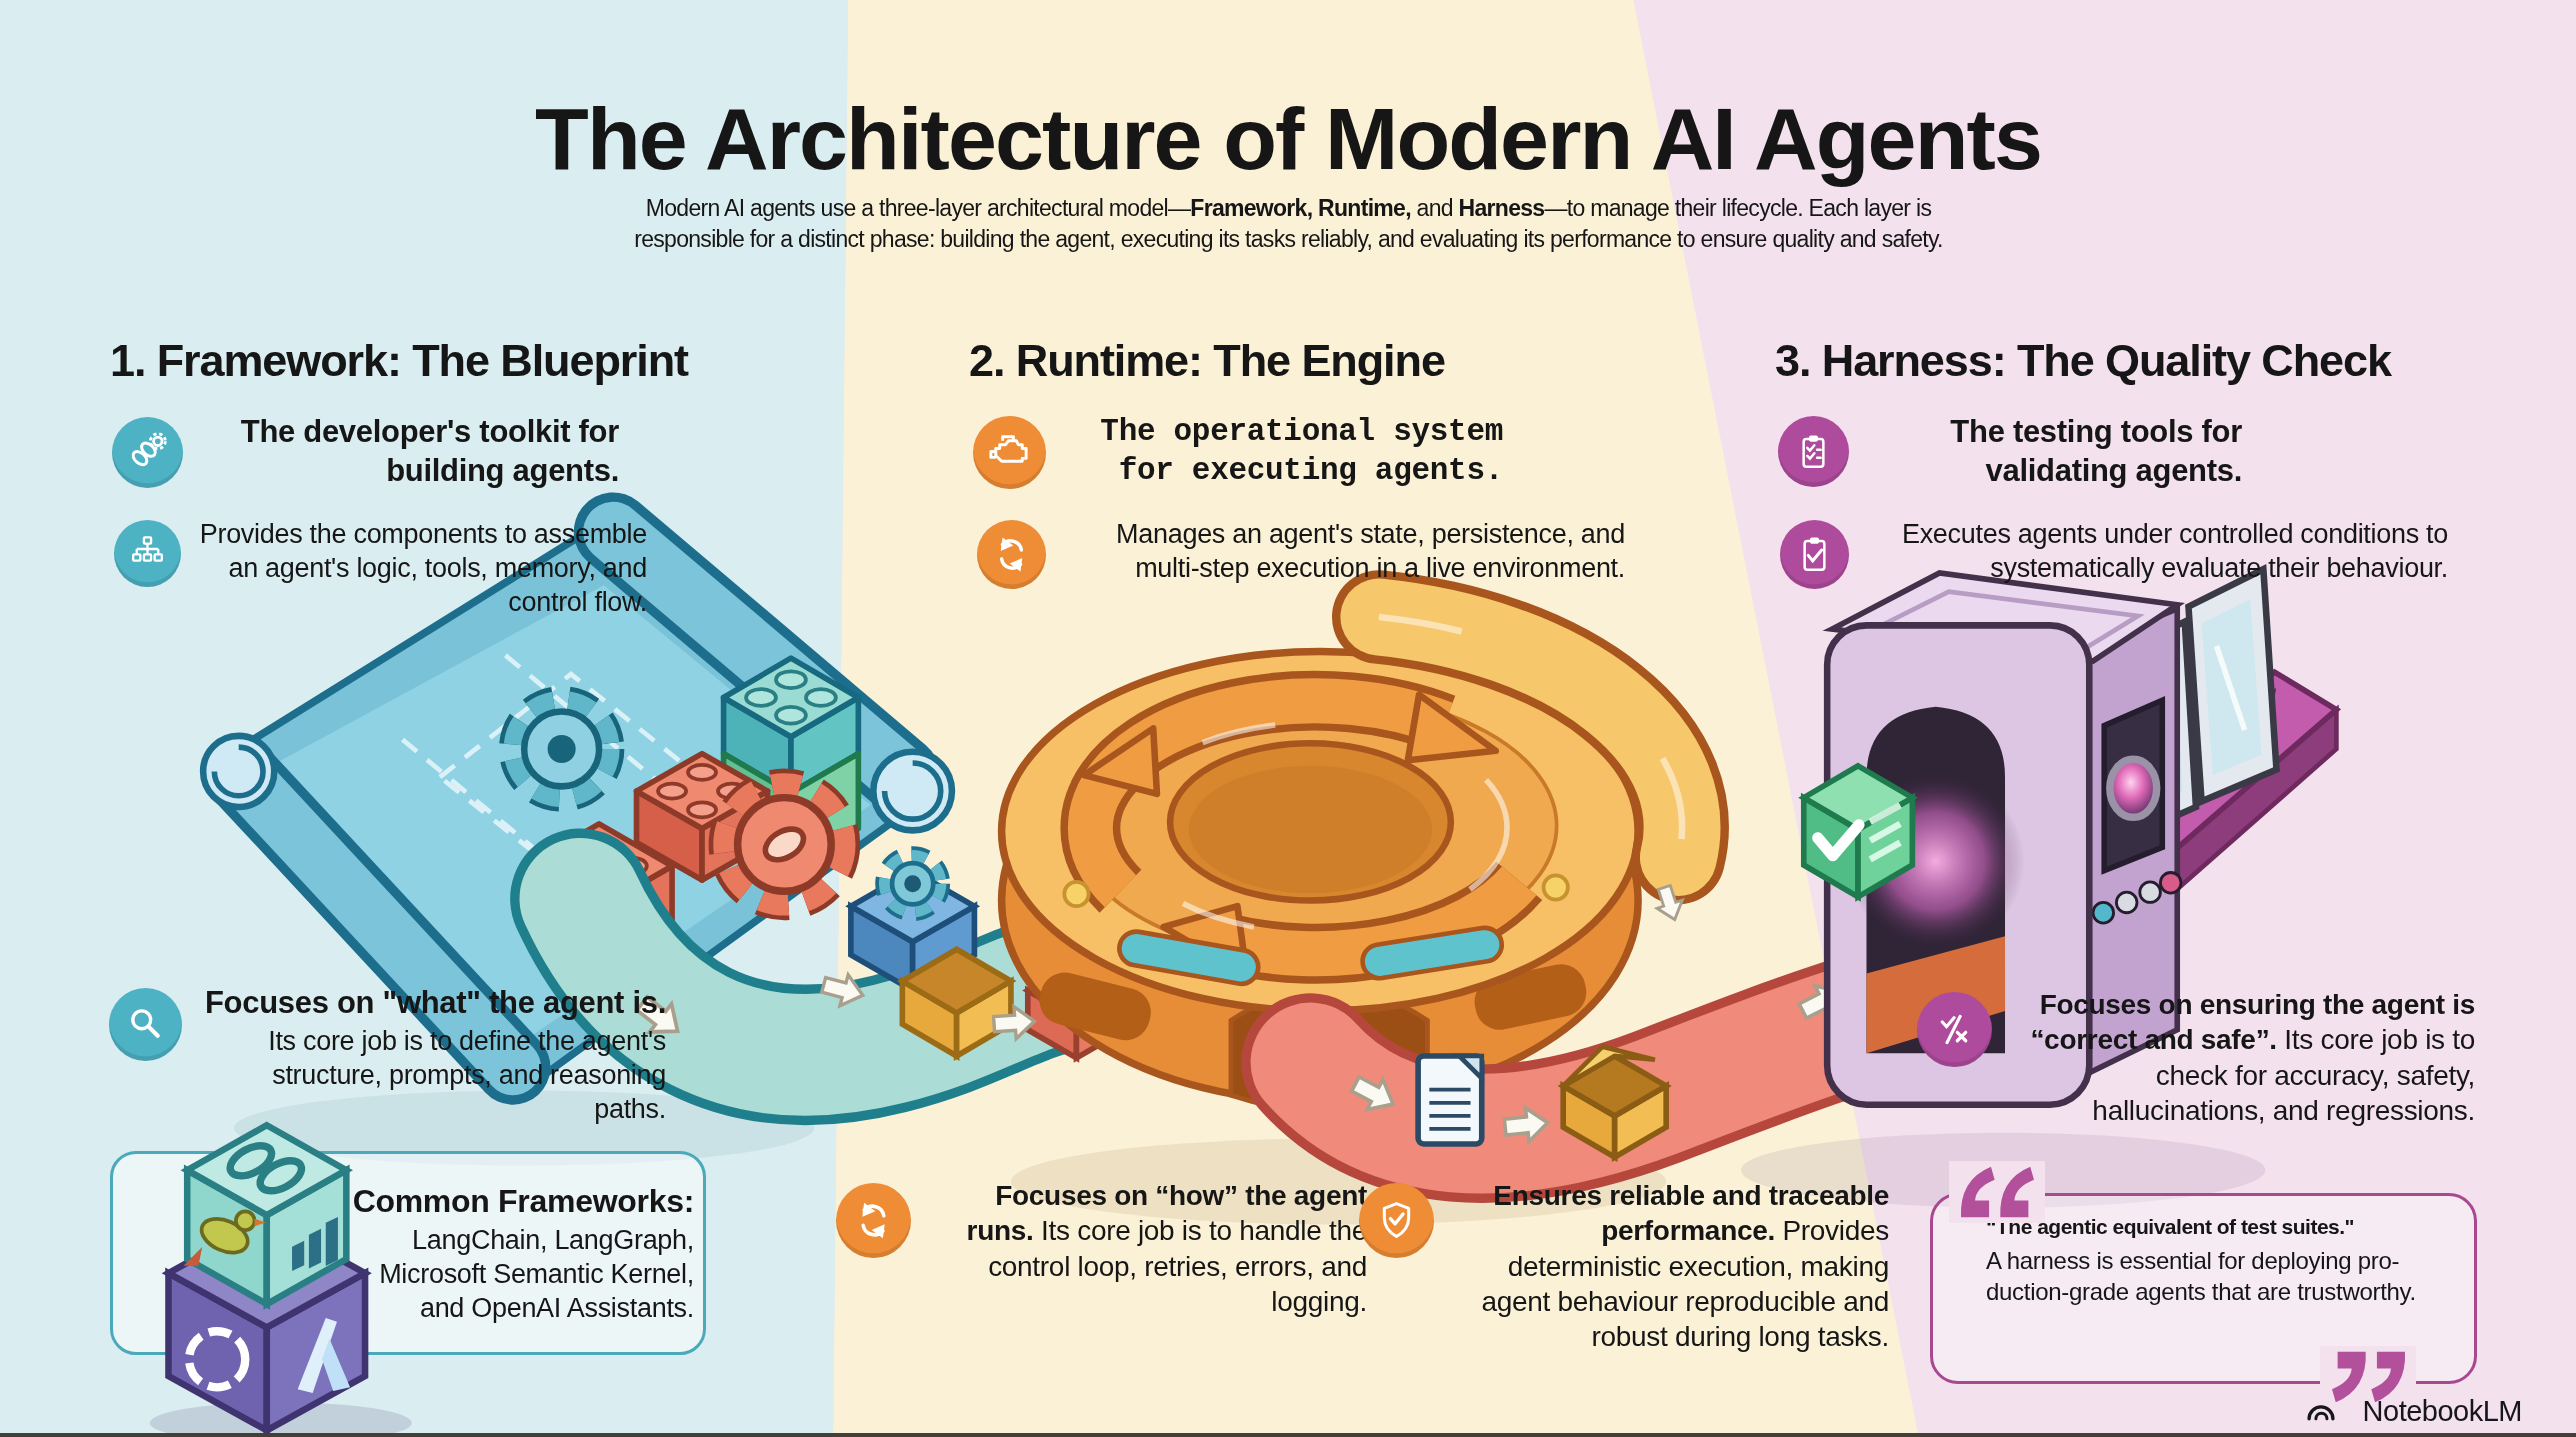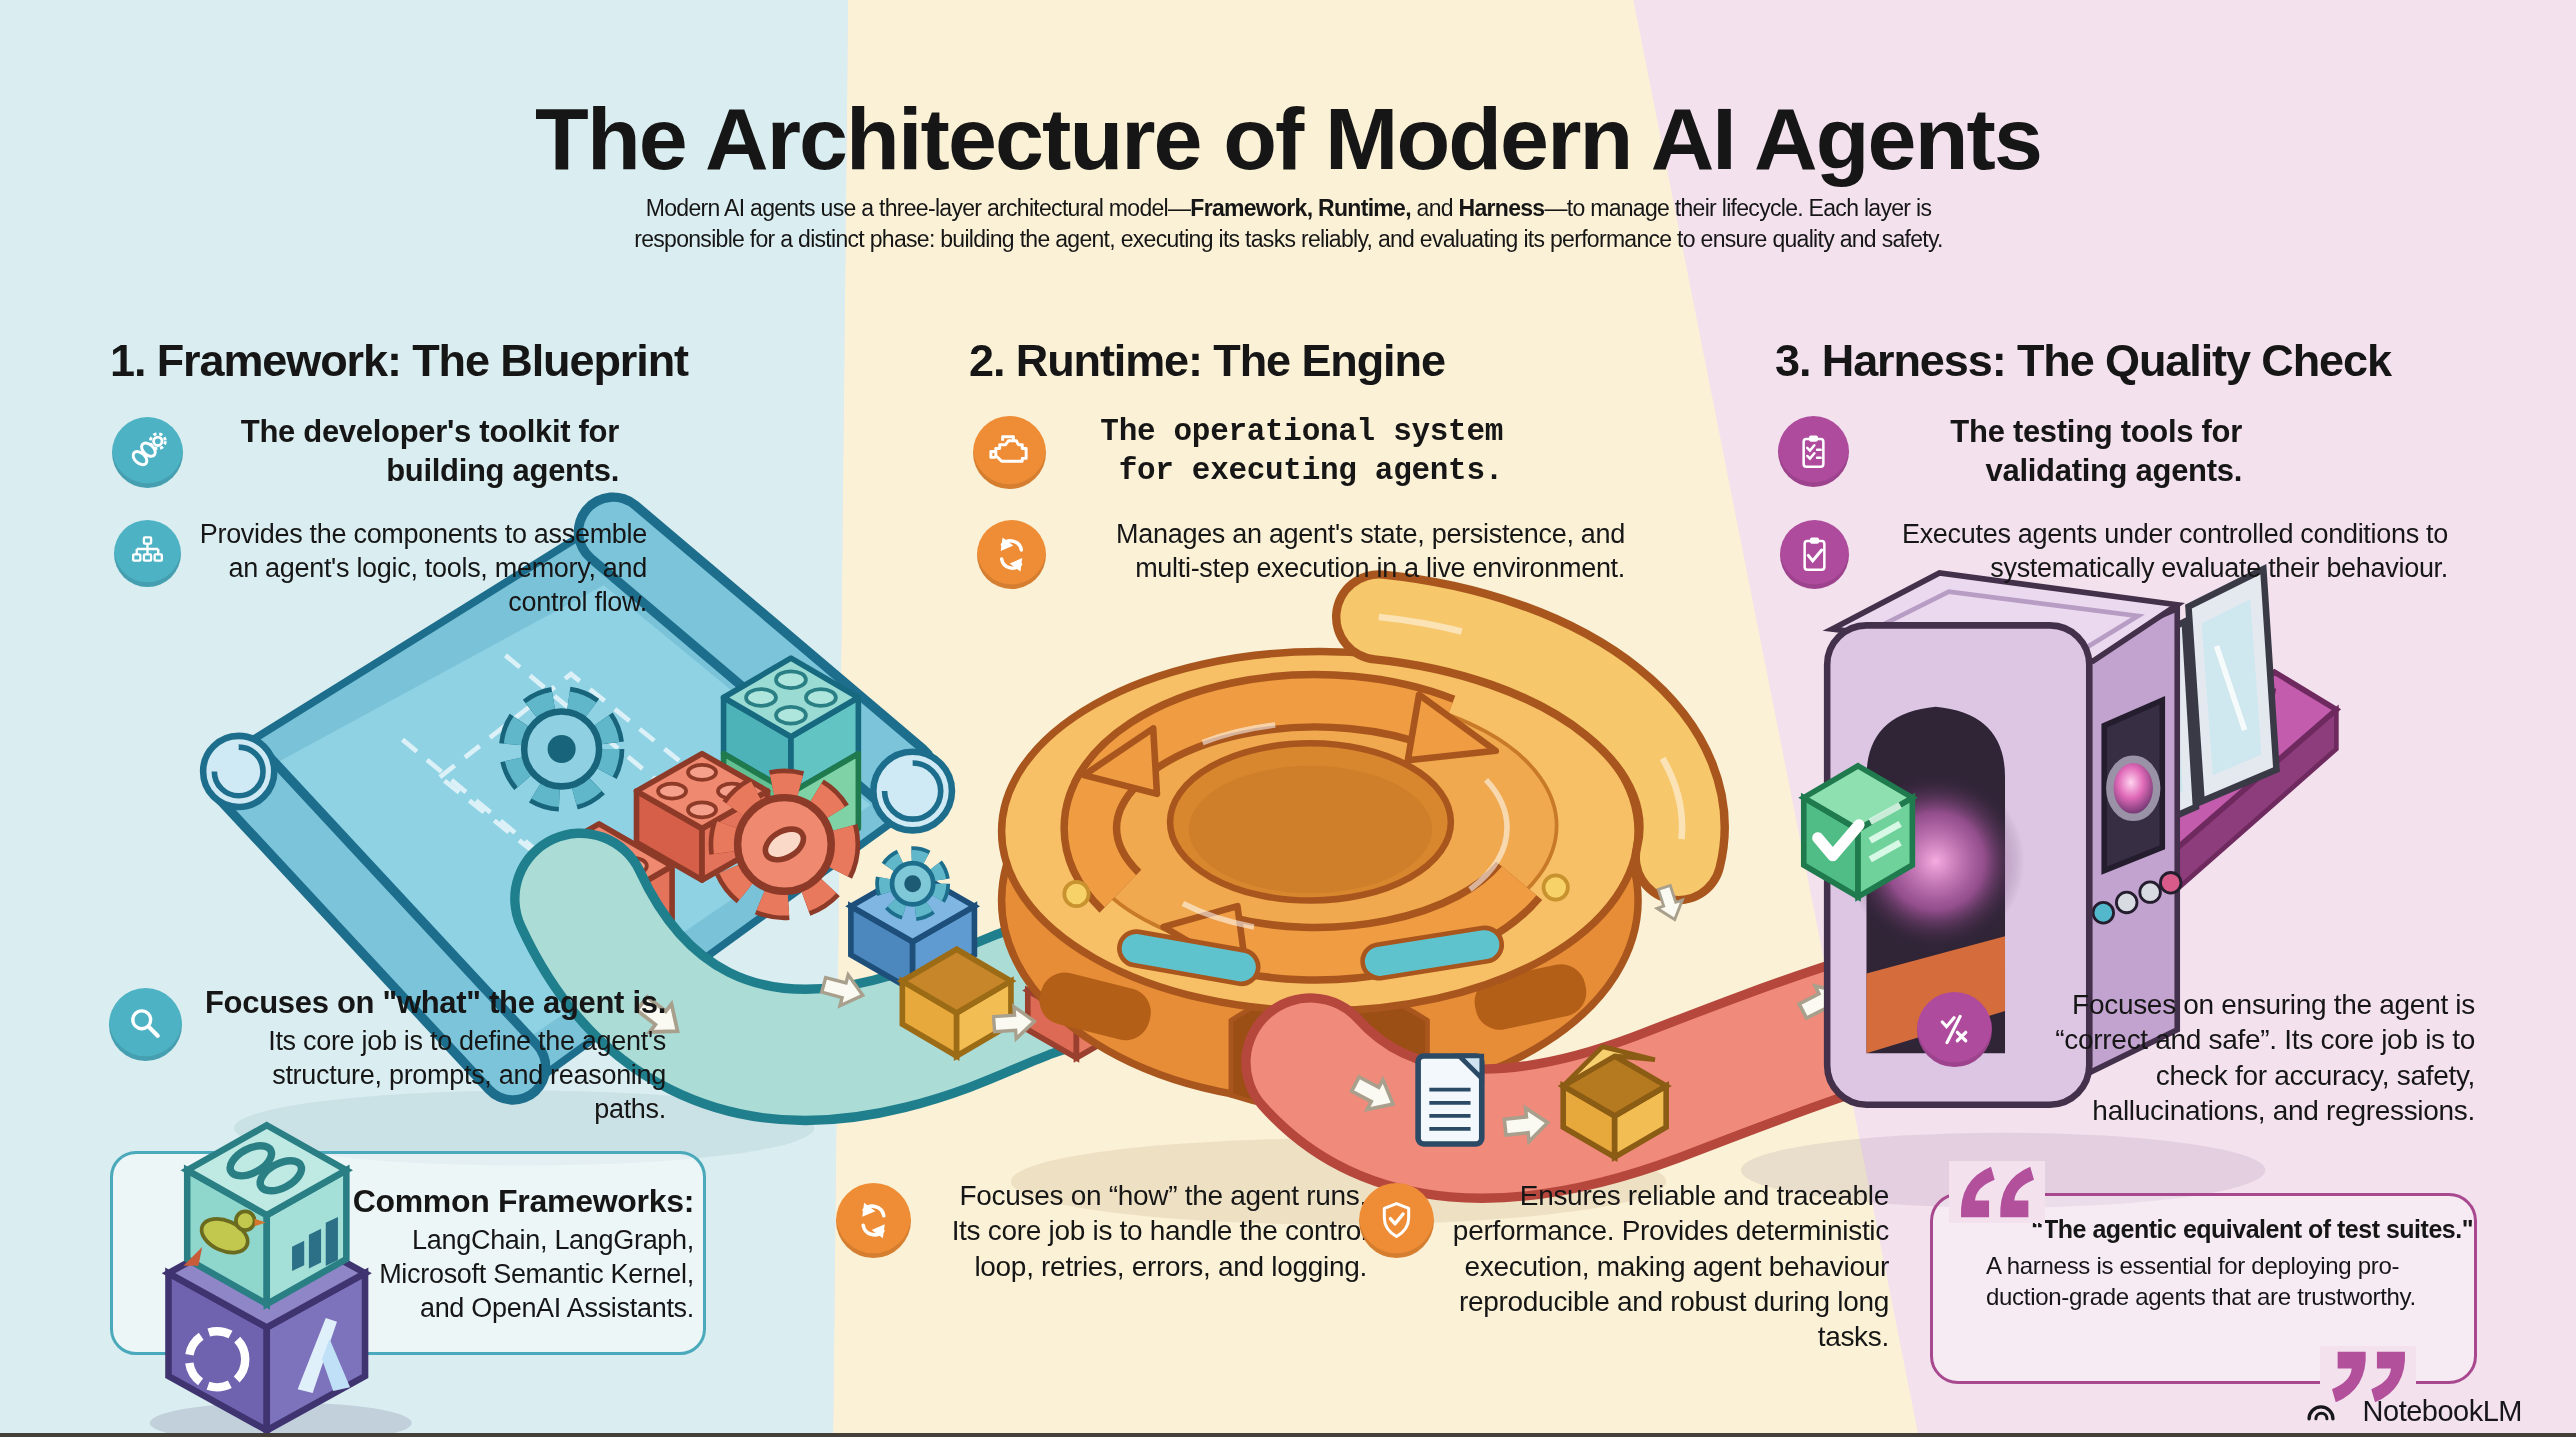--- a/index.html
+++ b/index.html
@@ -13,32 +13,32 @@
             font-size:23px;line-height:1.34;letter-spacing:-0.7px;z-index:2;}
   .subtitle b{font-weight:700;}
   .col-head{position:absolute;margin:0;font-size:45px;font-weight:700;letter-spacing:-1.1px;z-index:2;}
   .icon-circle{position:absolute;border-radius:50%;display:flex;align-items:center;
                justify-content:center;z-index:2;box-shadow:inset 0 -4.7px 0 rgba(0,0,0,.10);}
   .teal{background:#4db2c4}.orange{background:#ee8d36}.magenta{background:#af4b9d}
   .txt{position:absolute;margin:0;line-height:1.26;letter-spacing:-0.3px;z-index:2;text-align:right;}
   .b33{font-size:31px;font-weight:700;}
   .r29{font-size:27px;}
   .mix{font-size:28px;}
-  .mix b{font-weight:400;}
+  .mix b{font-weight:700;}
   .blockb{display:block;font-size:31px;font-weight:700;margin-bottom:1.9px;}
   .fbox{position:absolute;left:110px;top:1151px;width:590px;height:198px;border:3.7px solid #4aa9ba;
         border-radius:26px;background:rgba(255,255,255,.48);z-index:1;}
   .qbox{position:absolute;left:1930px;top:1193px;width:541px;height:185px;border:3.7px solid #a8488f;
         border-radius:28px;background:rgba(255,255,255,.30);z-index:1;}
   .qmark{position:absolute;z-index:3;background:#f3e1ee;padding:1.9px 7.5px;line-height:0;}
   .brand{position:absolute;right:54px;bottom:9.4px;display:flex;align-items:center;gap:25px;
          font-size:29px;font-weight:500;letter-spacing:-0.5px;color:#17161c;z-index:3;}
   .bottom-edge{position:absolute;left:0;right:0;bottom:0;height:4.7px;background:#453f3a;z-index:4;}
   .qtextwrap{position:absolute;left:1986px;top:1215px;width:487px;z-index:2;}
-  .qlead{margin:0 0 5.6px 0;font-size:25px;font-weight:700;letter-spacing:-0.5px;text-align:right;}
+  .qlead{margin:0 0 5.6px 0;font-size:21px;font-weight:700;letter-spacing:-0.5px;}
   .qtext{margin:0;font-size:24px;line-height:1.3;letter-spacing:-0.3px;}
 </style>
 </head>
 <body>
 
 <div id="canvas">
 
   <svg class="layer z0" viewBox="0 0 2752 1536">
     <rect x="0" y="0" width="2752" height="1536" fill="#f3e1ee"></rect>
     <polygon points="906,0 1745,0 2050,1536 890,1536" fill="#faf1d6"></polygon>

